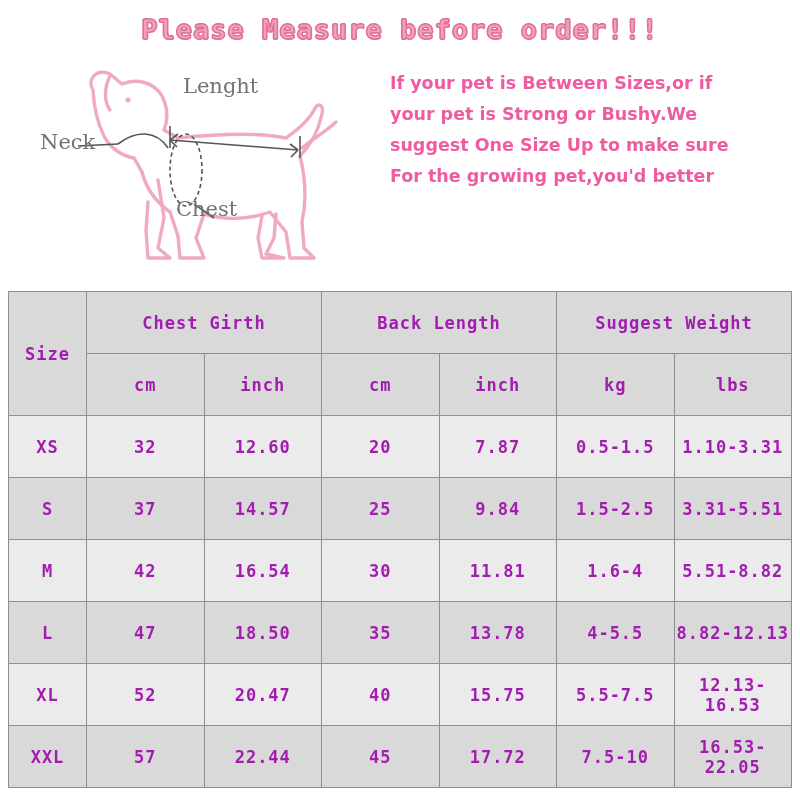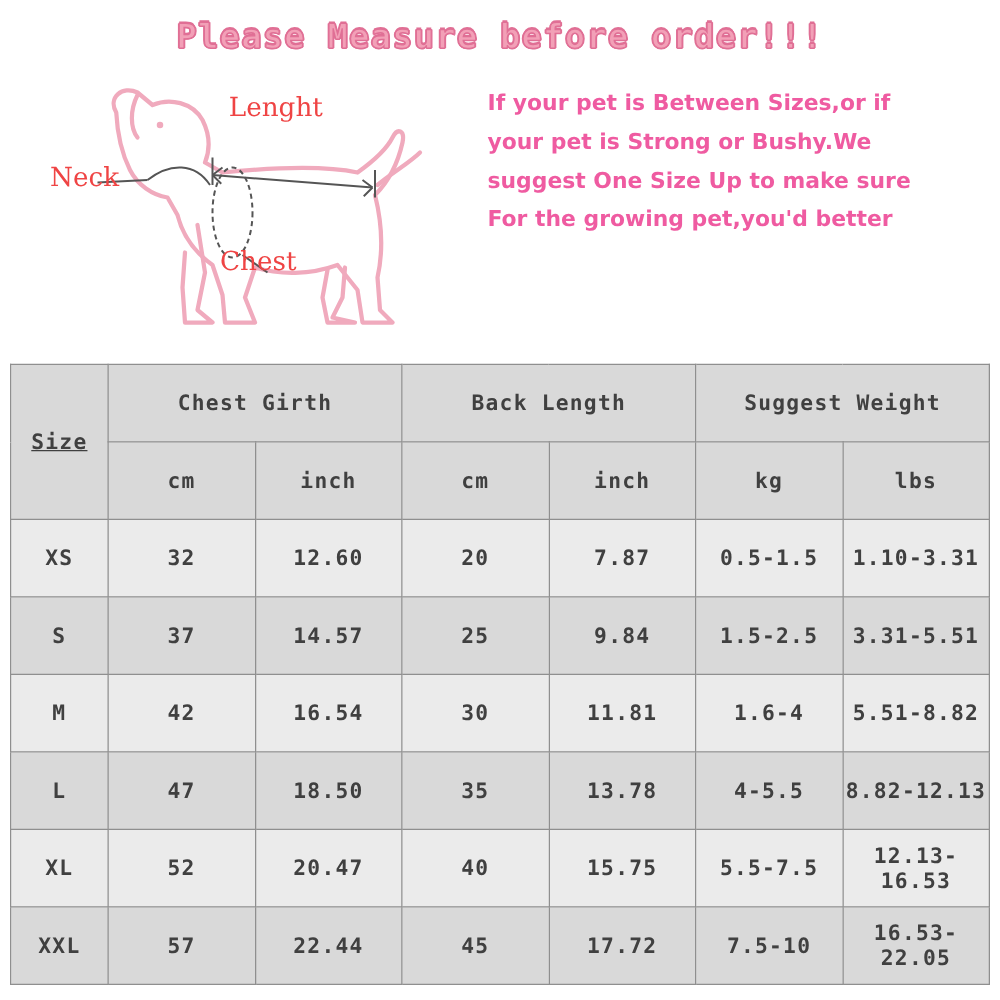--- a/index.html
+++ b/index.html
@@ -36,21 +36,21 @@
   .dog-area {
     position: absolute;
     top: 52px; left: 18px;
     width: 360px; height: 230px;
   }
   .dog-area svg { display: block; }
   .dog-label {
     position: absolute;
     font-family: "DejaVu Serif", serif;
     font-size: 21px;
-    color: #ef4444;
+    color: #737373;
   }
   .lbl-neck   { left: 22px;  top: 78px; text-align: right; }
   .lbl-lenght { left: 165px; top: 22px; }
   .lbl-chest  { left: 158px; top: 145px; }
 
   
   .note {
     position: absolute;
     top: 68px; left: 390px;
     width: 400px;
@@ -72,30 +72,30 @@
   table {
     width: 784px;
     border-collapse: collapse;
     table-layout: fixed;
   }
   td, th {
     border: 1px solid #8f8f8f;
     text-align: center;
     vertical-align: middle;
     font-family: "DejaVu Sans Mono", monospace;
-    color: #404040;
+    color: #a21caf;
     font-weight: bold;
     letter-spacing: 1px;
   }
   thead td, thead th { background: #d9d9d9; font-size: 17px; height: 62px; }
   tbody td { height: 62px; font-size: 17px; }
   tbody tr:nth-child(odd) td  { background: #ebebeb; }
   tbody tr:nth-child(even) td { background: #d9d9d9; }
   td.size-cell { font-size: 17px; }
-  .col-size   { width: 78px; text-decoration: underline; }
+  .col-size   { width: 78px; }
   .col-cm     { width: 76px; }
   .col-inch   { width: 126px; }
   .col-cm2    { width: 80px; }
   .col-inch2  { width: 118px; }
   .col-kg     { width: 150px; }
   .col-lbs    { width: 156px; }
 </style>
 </head>
 <body>
 

